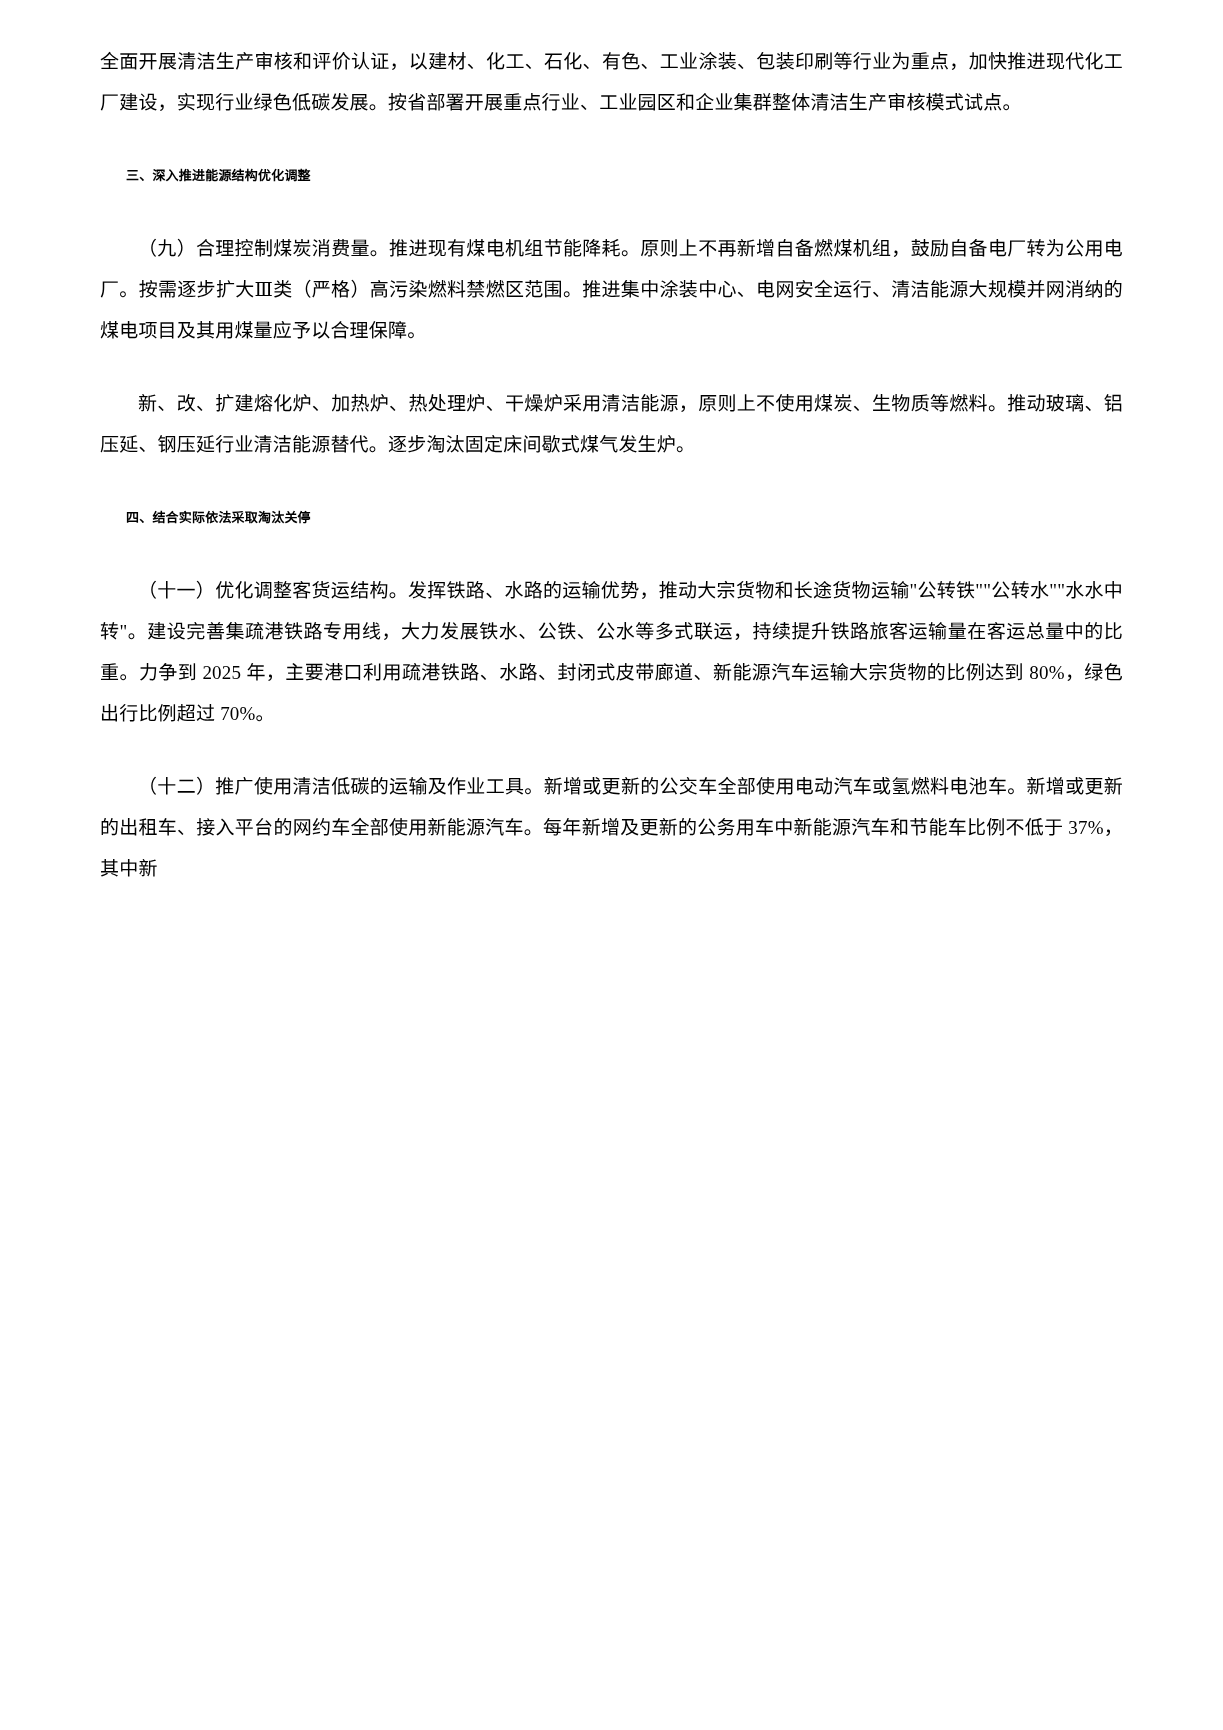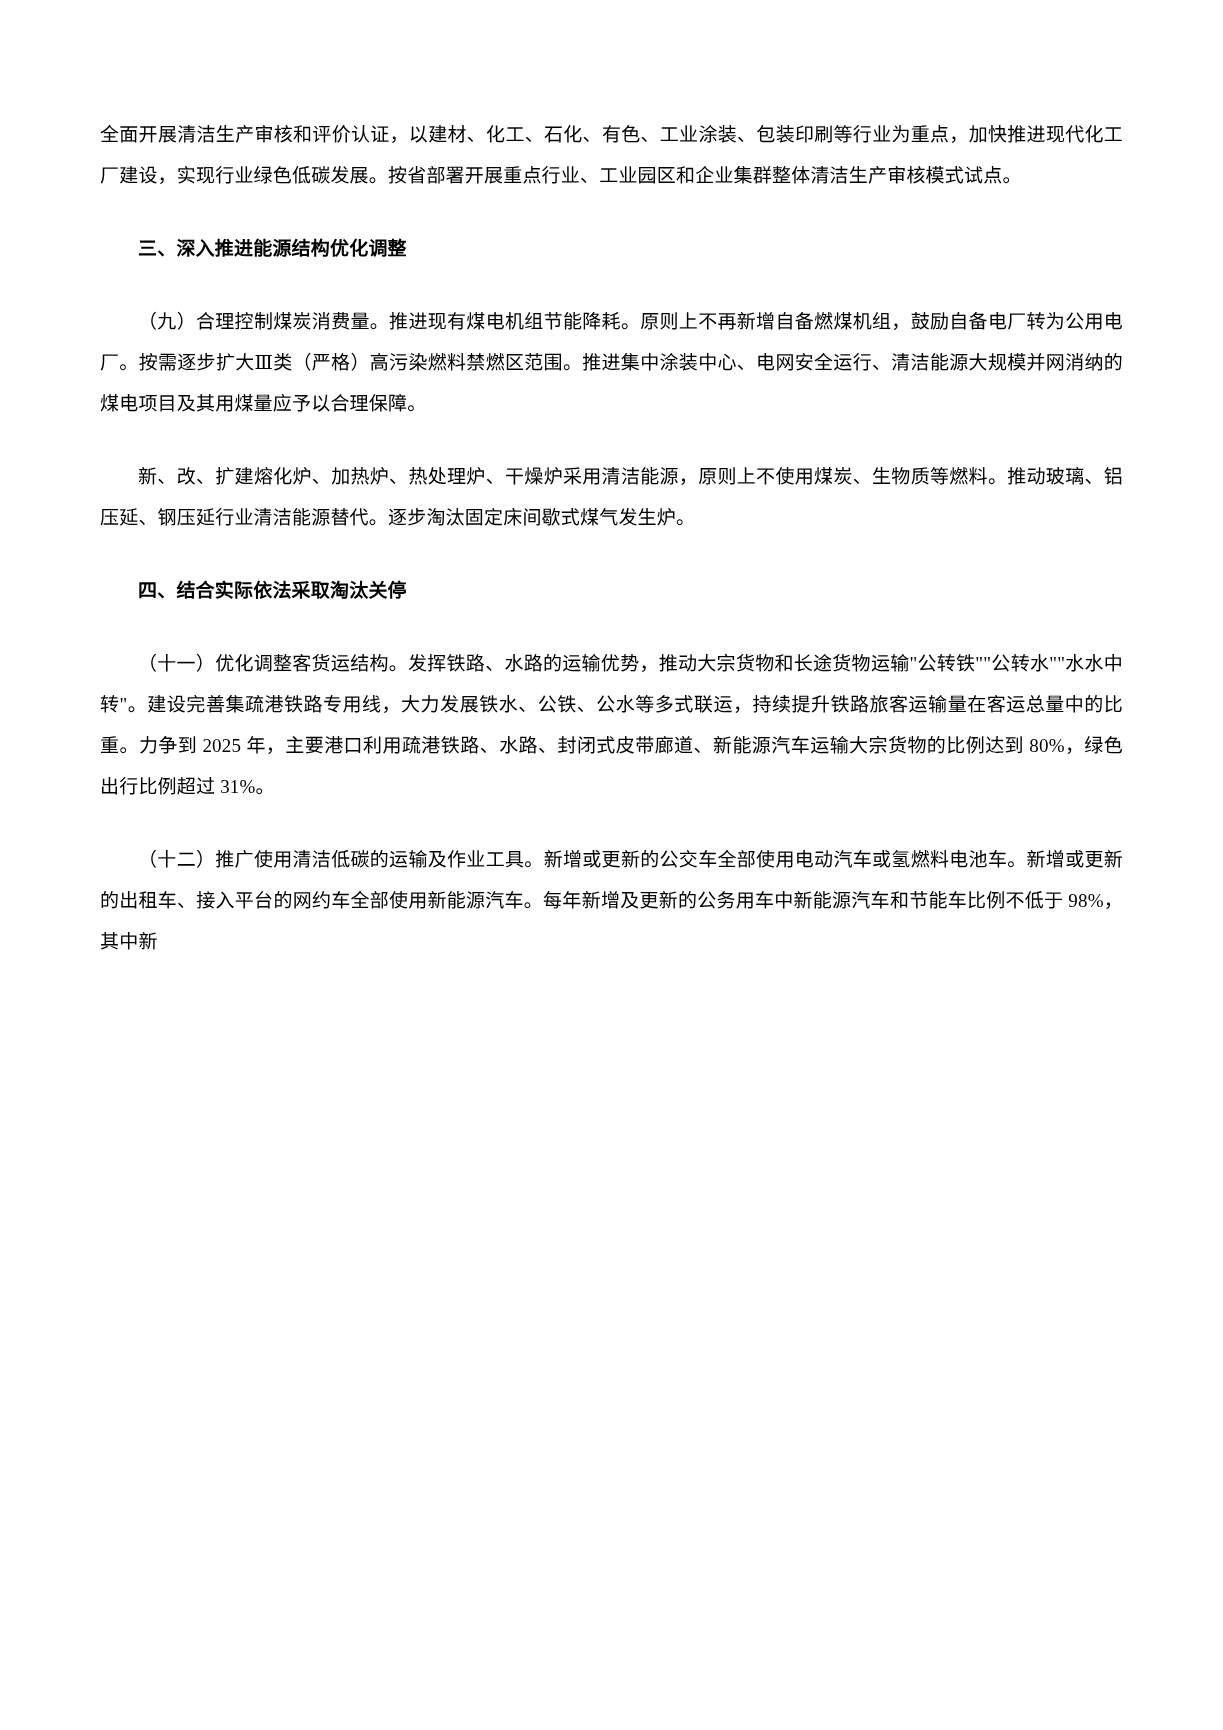--- a/index.html
+++ b/index.html
@@ -10,21 +10,21 @@
   body {
     width: 1223px;
     height: 1730px;
     color: #000000;
     font-family: "Liberation Serif", "DejaVu Serif", serif;
   }
   .page {
     box-sizing: border-box;
     width: 1223px;
     height: 1730px;
-    padding: 114px 100px 0 100px;
+    padding: 41px 100px 0 100px;
     overflow: hidden;
     background: #ffffff;
   }
   p.para {
     font-size: 19px;
     line-height: 41px;
     margin: 32px 0 0 0;
     text-align: justify;
     text-justify: inter-character;
     word-break: break-all;
@@ -32,21 +32,21 @@
   }
   p.para.first {
     margin-top: 0;
   }
   p.para.indent {
     text-indent: 2em;
   }
   p.para.heading {
     font-family: "Liberation Sans", "DejaVu Sans", sans-serif;
     font-weight: bold;
-    font-size: 19px;
+    font-size: 13px;
     text-indent: 2em;
     text-align: left;
   }
 </style>
 </head>
 <body>
 
 <div class="page">
   <p class="para first">全面开展清洁生产审核和评价认证，以建材、化工、石化、有色、工业涂装、包装印刷等行业为重点，加快推进现代化工厂建设，实现行业绿色低碳发展。按省部署开展重点行业、工业园区和企业集群整体清洁生产审核模式试点。</p>
 
@@ -55,16 +55,16 @@
   <p class="para heading">三、深入推进能源结构优化调整</p>
 
 
   <p class="para indent">（九）合理控制煤炭消费量。推进现有煤电机组节能降耗。原则上不再新增自备燃煤机组，鼓励自备电厂转为公用电厂。按需逐步扩大Ⅲ类（严格）高污染燃料禁燃区范围。推进集中涂装中心、电网安全运行、清洁能源大规模并网消纳的煤电项目及其用煤量应予以合理保障。</p>
 
 
   <p class="para indent">新、改、扩建熔化炉、加热炉、热处理炉、干燥炉采用清洁能源，原则上不使用煤炭、生物质等燃料。推动玻璃、铝压延、钢压延行业清洁能源替代。逐步淘汰固定床间歇式煤气发生炉。</p>
 
   <p class="para heading">四、结合实际依法采取淘汰关停</p>
 
-  <p class="para indent">（十一）优化调整客货运结构。发挥铁路、水路的运输优势，推动大宗货物和长途货物运输"公转铁""公转水""水水中转"。建设完善集疏港铁路专用线，大力发展铁水、公铁、公水等多式联运，持续提升铁路旅客运输量在客运总量中的比重。力争到 2025 年，主要港口利用疏港铁路、水路、封闭式皮带廊道、新能源汽车运输大宗货物的比例达到 80%，绿色出行比例超过 31%。</p>
+  <p class="para indent">（十一）优化调整客货运结构。发挥铁路、水路的运输优势，推动大宗货物和长途货物运输"公转铁""公转水""水水中转"。建设完善集疏港铁路专用线，大力发展铁水、公铁、公水等多式联运，持续提升铁路旅客运输量在客运总量中的比重。力争到 2025 年，主要港口利用疏港铁路、水路、封闭式皮带廊道、新能源汽车运输大宗货物的比例达到 80%，绿色出行比例超过 70%。</p>
 
-  <p class="para indent">（十二）推广使用清洁低碳的运输及作业工具。新增或更新的公交车全部使用电动汽车或氢燃料电池车。新增或更新的出租车、接入平台的网约车全部使用新能源汽车。每年新增及更新的公务用车中新能源汽车和节能车比例不低于 98%，其中新</p>
+  <p class="para indent">（十二）推广使用清洁低碳的运输及作业工具。新增或更新的公交车全部使用电动汽车或氢燃料电池车。新增或更新的出租车、接入平台的网约车全部使用新能源汽车。每年新增及更新的公务用车中新能源汽车和节能车比例不低于 37%，其中新</p>
 </div>
 
 </body></html>

